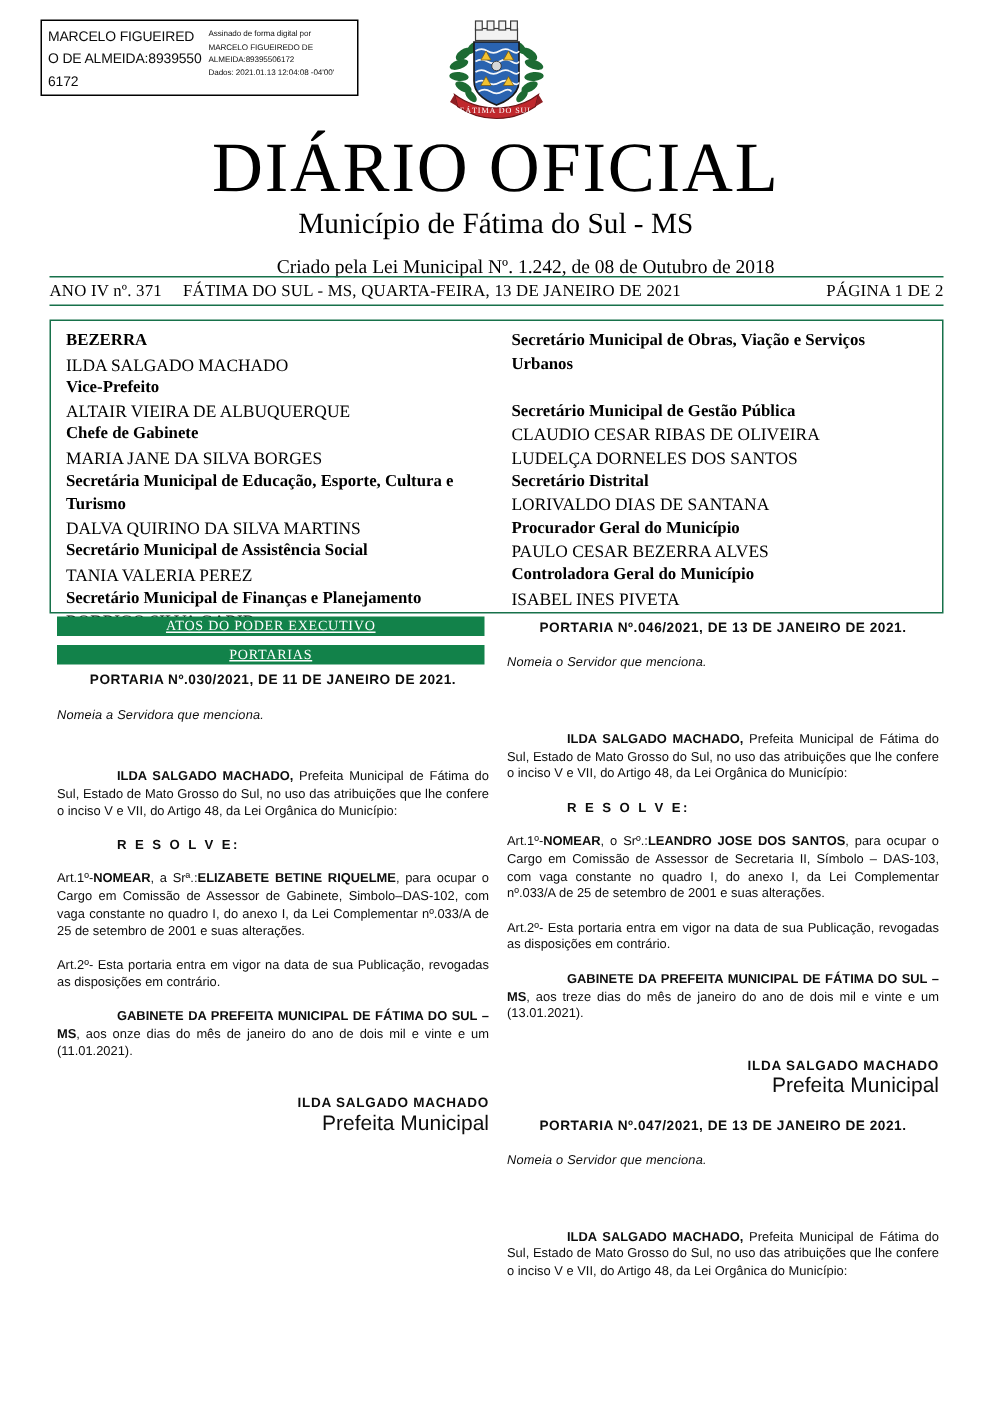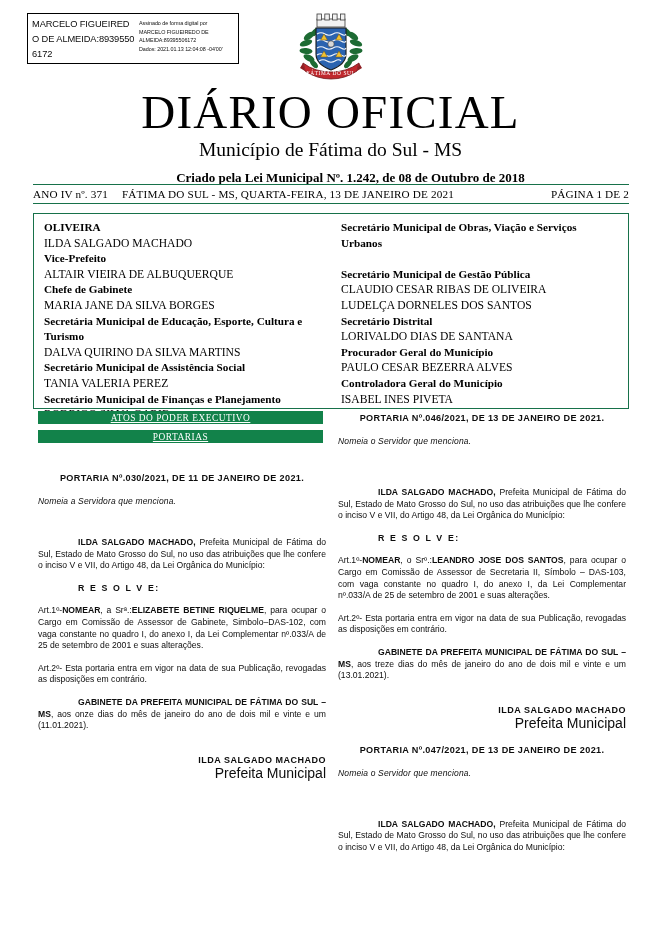--- a/index.html
+++ b/index.html
@@ -85,21 +85,21 @@
     font-size: 19.5px;
     line-height: 24px;
     margin-top: 1px;
     font-weight: 400;
   }
   .masthead .law {
     font-family: "Liberation Serif", serif;
     font-size: 13px;
     line-height: 18px;
     margin-top: 7px;
-    font-weight: 700;
+    font-weight: 400;
     padding-left: 40px;
   }
 
   
   .editionbar {
     position: absolute;
     left: 33px;
     top: 184px;
     width: 596px;
     border-top: 1.6px solid #17714a;
@@ -179,21 +179,21 @@
   .col-text {
     position: absolute;
     width: 288px;
     font-family: "Liberation Sans", sans-serif;
     font-size: 8.6px;
     line-height: 11.6px;
     text-align: justify;
     color: #0d0d0d;
     pointer-events: auto;
   }
-  #col-left  { left: 38px;  top: 472px; }
+  #col-left  { left: 38px;  top: 447px; }
   #col-right { left: 338px; top: 412px; }
 
   .p-title {
     font-family: "Liberation Sans", sans-serif;
     font-weight: 700;
     font-size: 9.1px;
     line-height: 13px;
     text-align: center;
     letter-spacing: 0.35px;
     margin: 0 0 10px 0;
@@ -325,21 +325,21 @@
   <div class="editionbar">
     <div class="left-grp">
       <span class="ano">ANO IV nº. 371</span>
       <span>FÁTIMA DO SUL - MS, QUARTA-FEIRA,  13 DE JANEIRO DE 2021</span>
     </div>
     <span>PÁGINA 1 DE 2</span>
   </div>
 
   <div class="officials">
     <div class="col">
-      <div class="role">OLIVEIRA</div>
+      <div class="role">BEZERRA</div>
       <div class="person">ILDA SALGADO MACHADO</div>
       <div class="role">Vice-Prefeito</div>
       <div class="person">ALTAIR VIEIRA DE ALBUQUERQUE</div>
       <div class="role">Chefe de Gabinete</div>
       <div class="person">MARIA JANE DA SILVA BORGES</div>
       <div class="role">Secretária Municipal de Educação, Esporte, Cultura e Turismo</div>
       <div class="person">DALVA QUIRINO DA SILVA MARTINS</div>
       <div class="role">Secretário Municipal de Assistência Social</div>
       <div class="person">TANIA VALERIA PEREZ</div>
       <div class="role">Secretário Municipal de Finanças e Planejamento</div>

